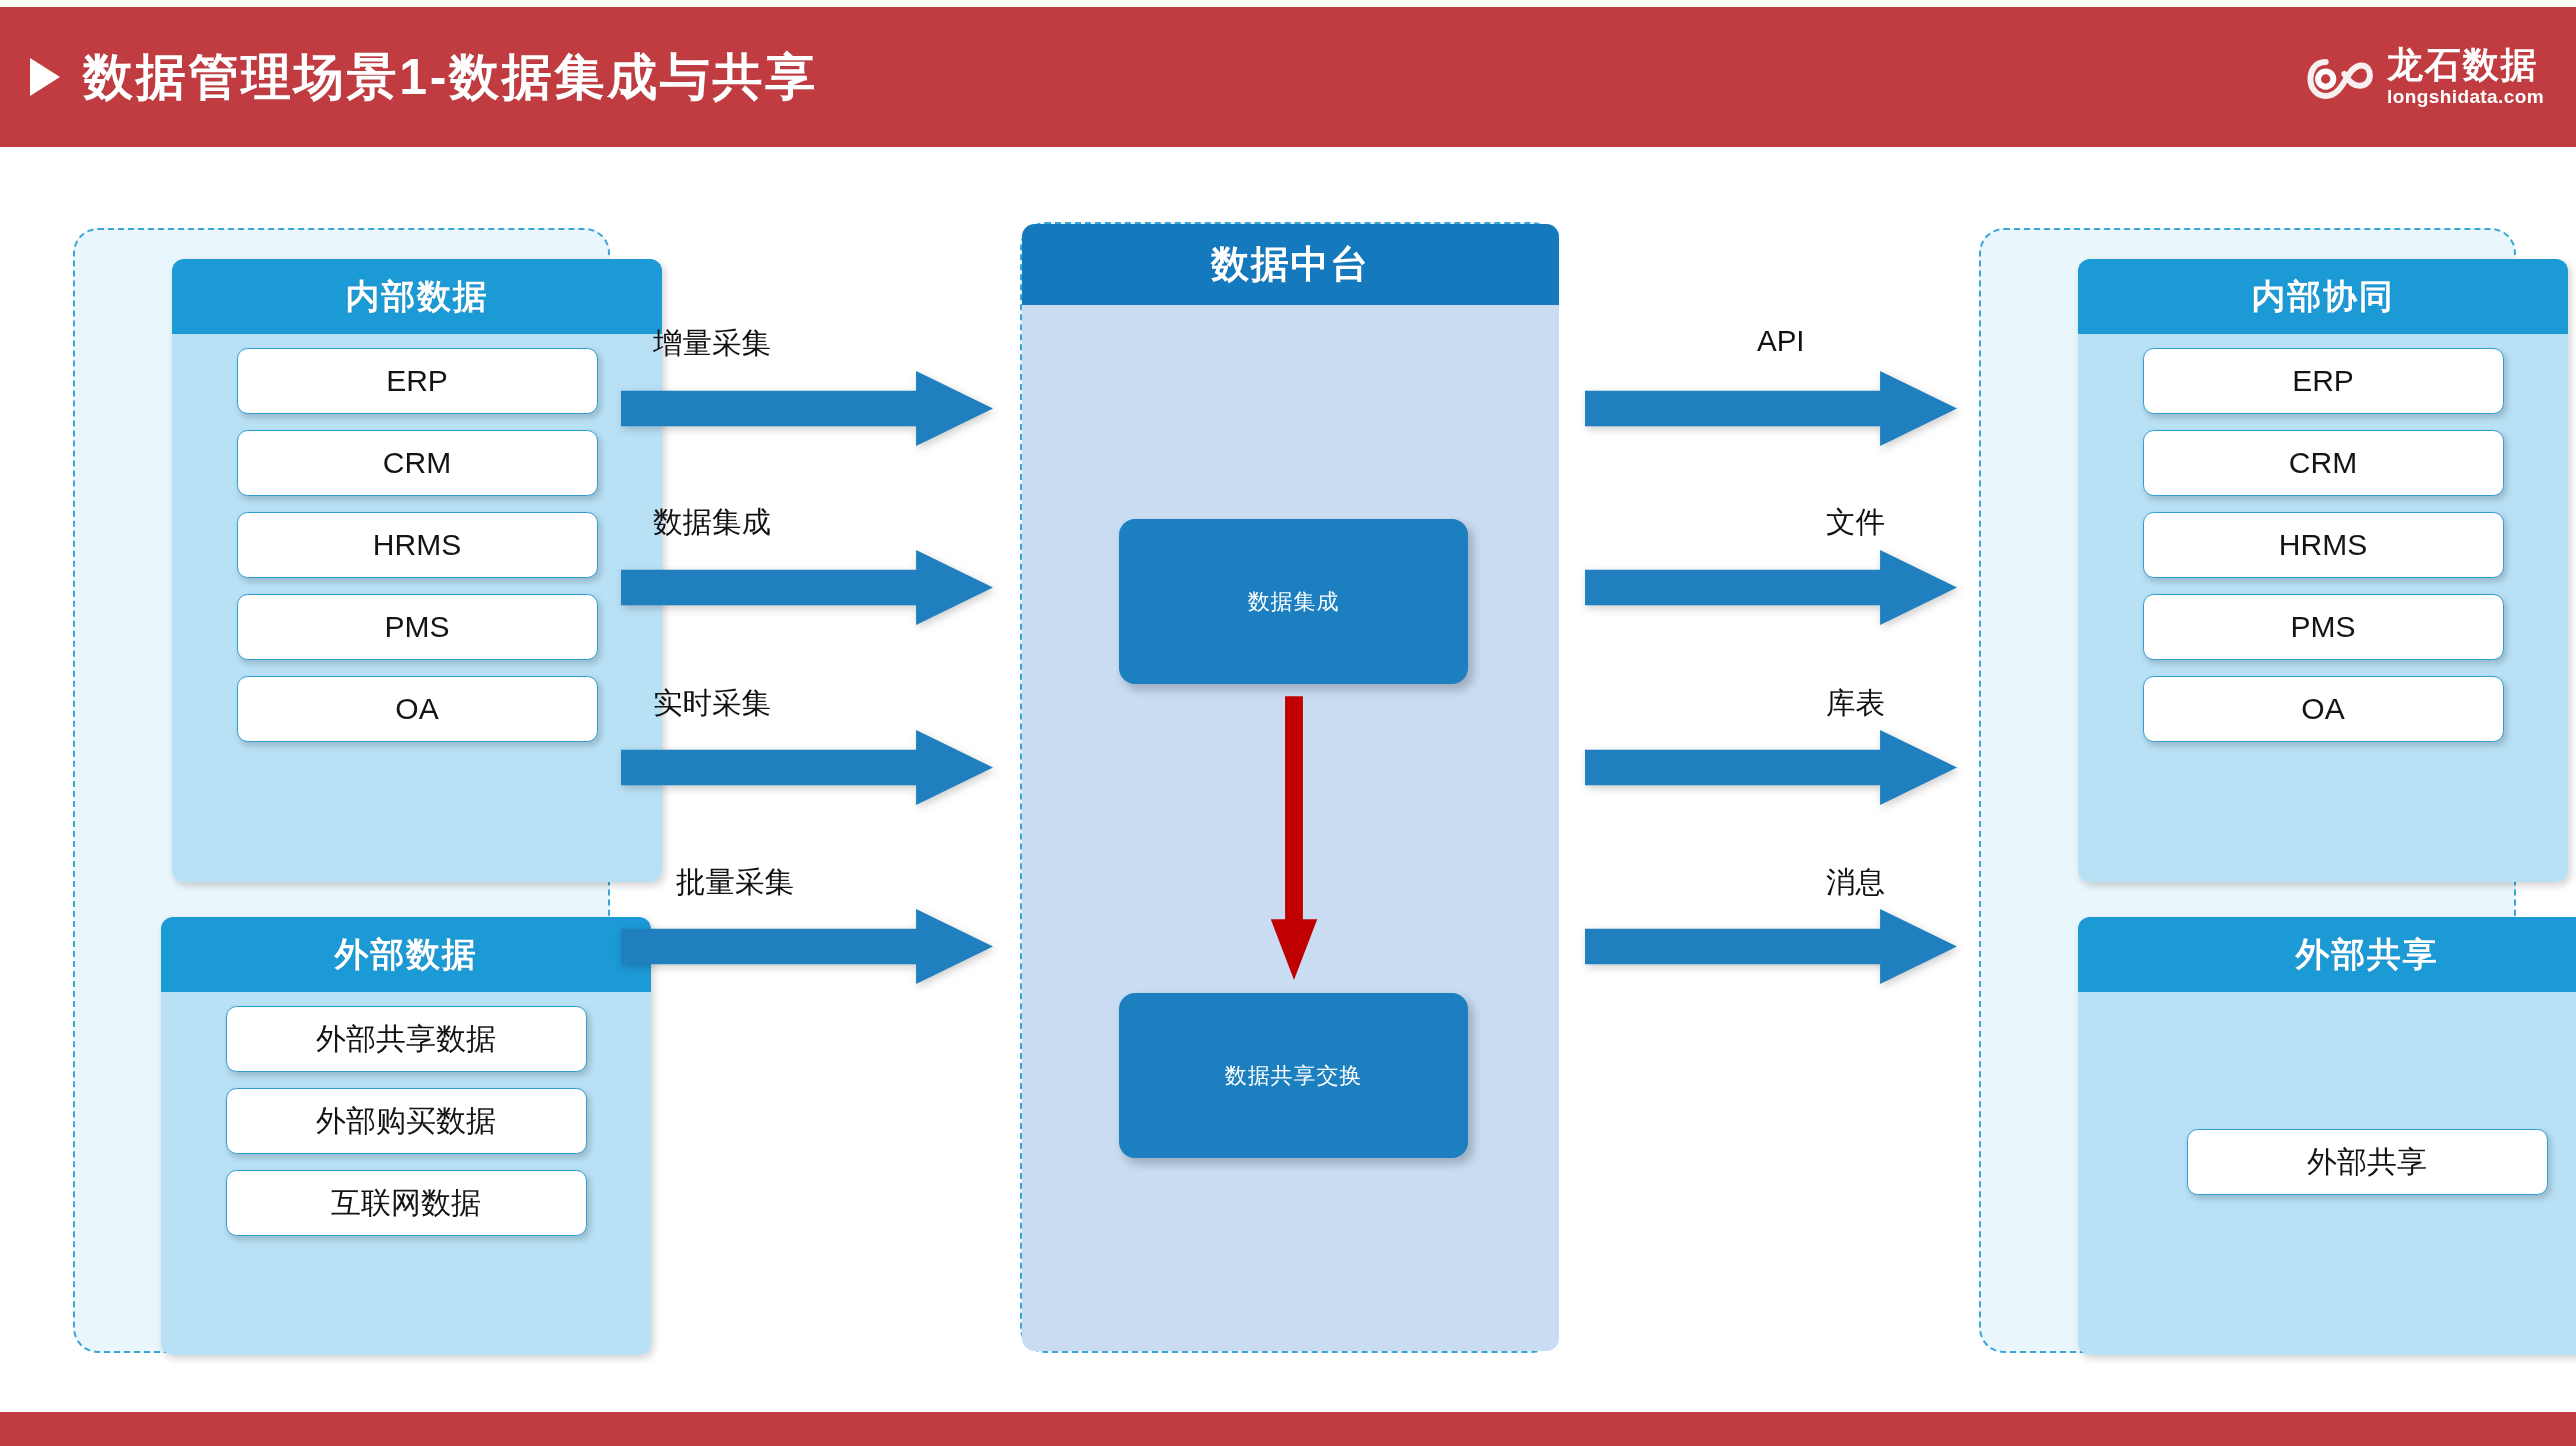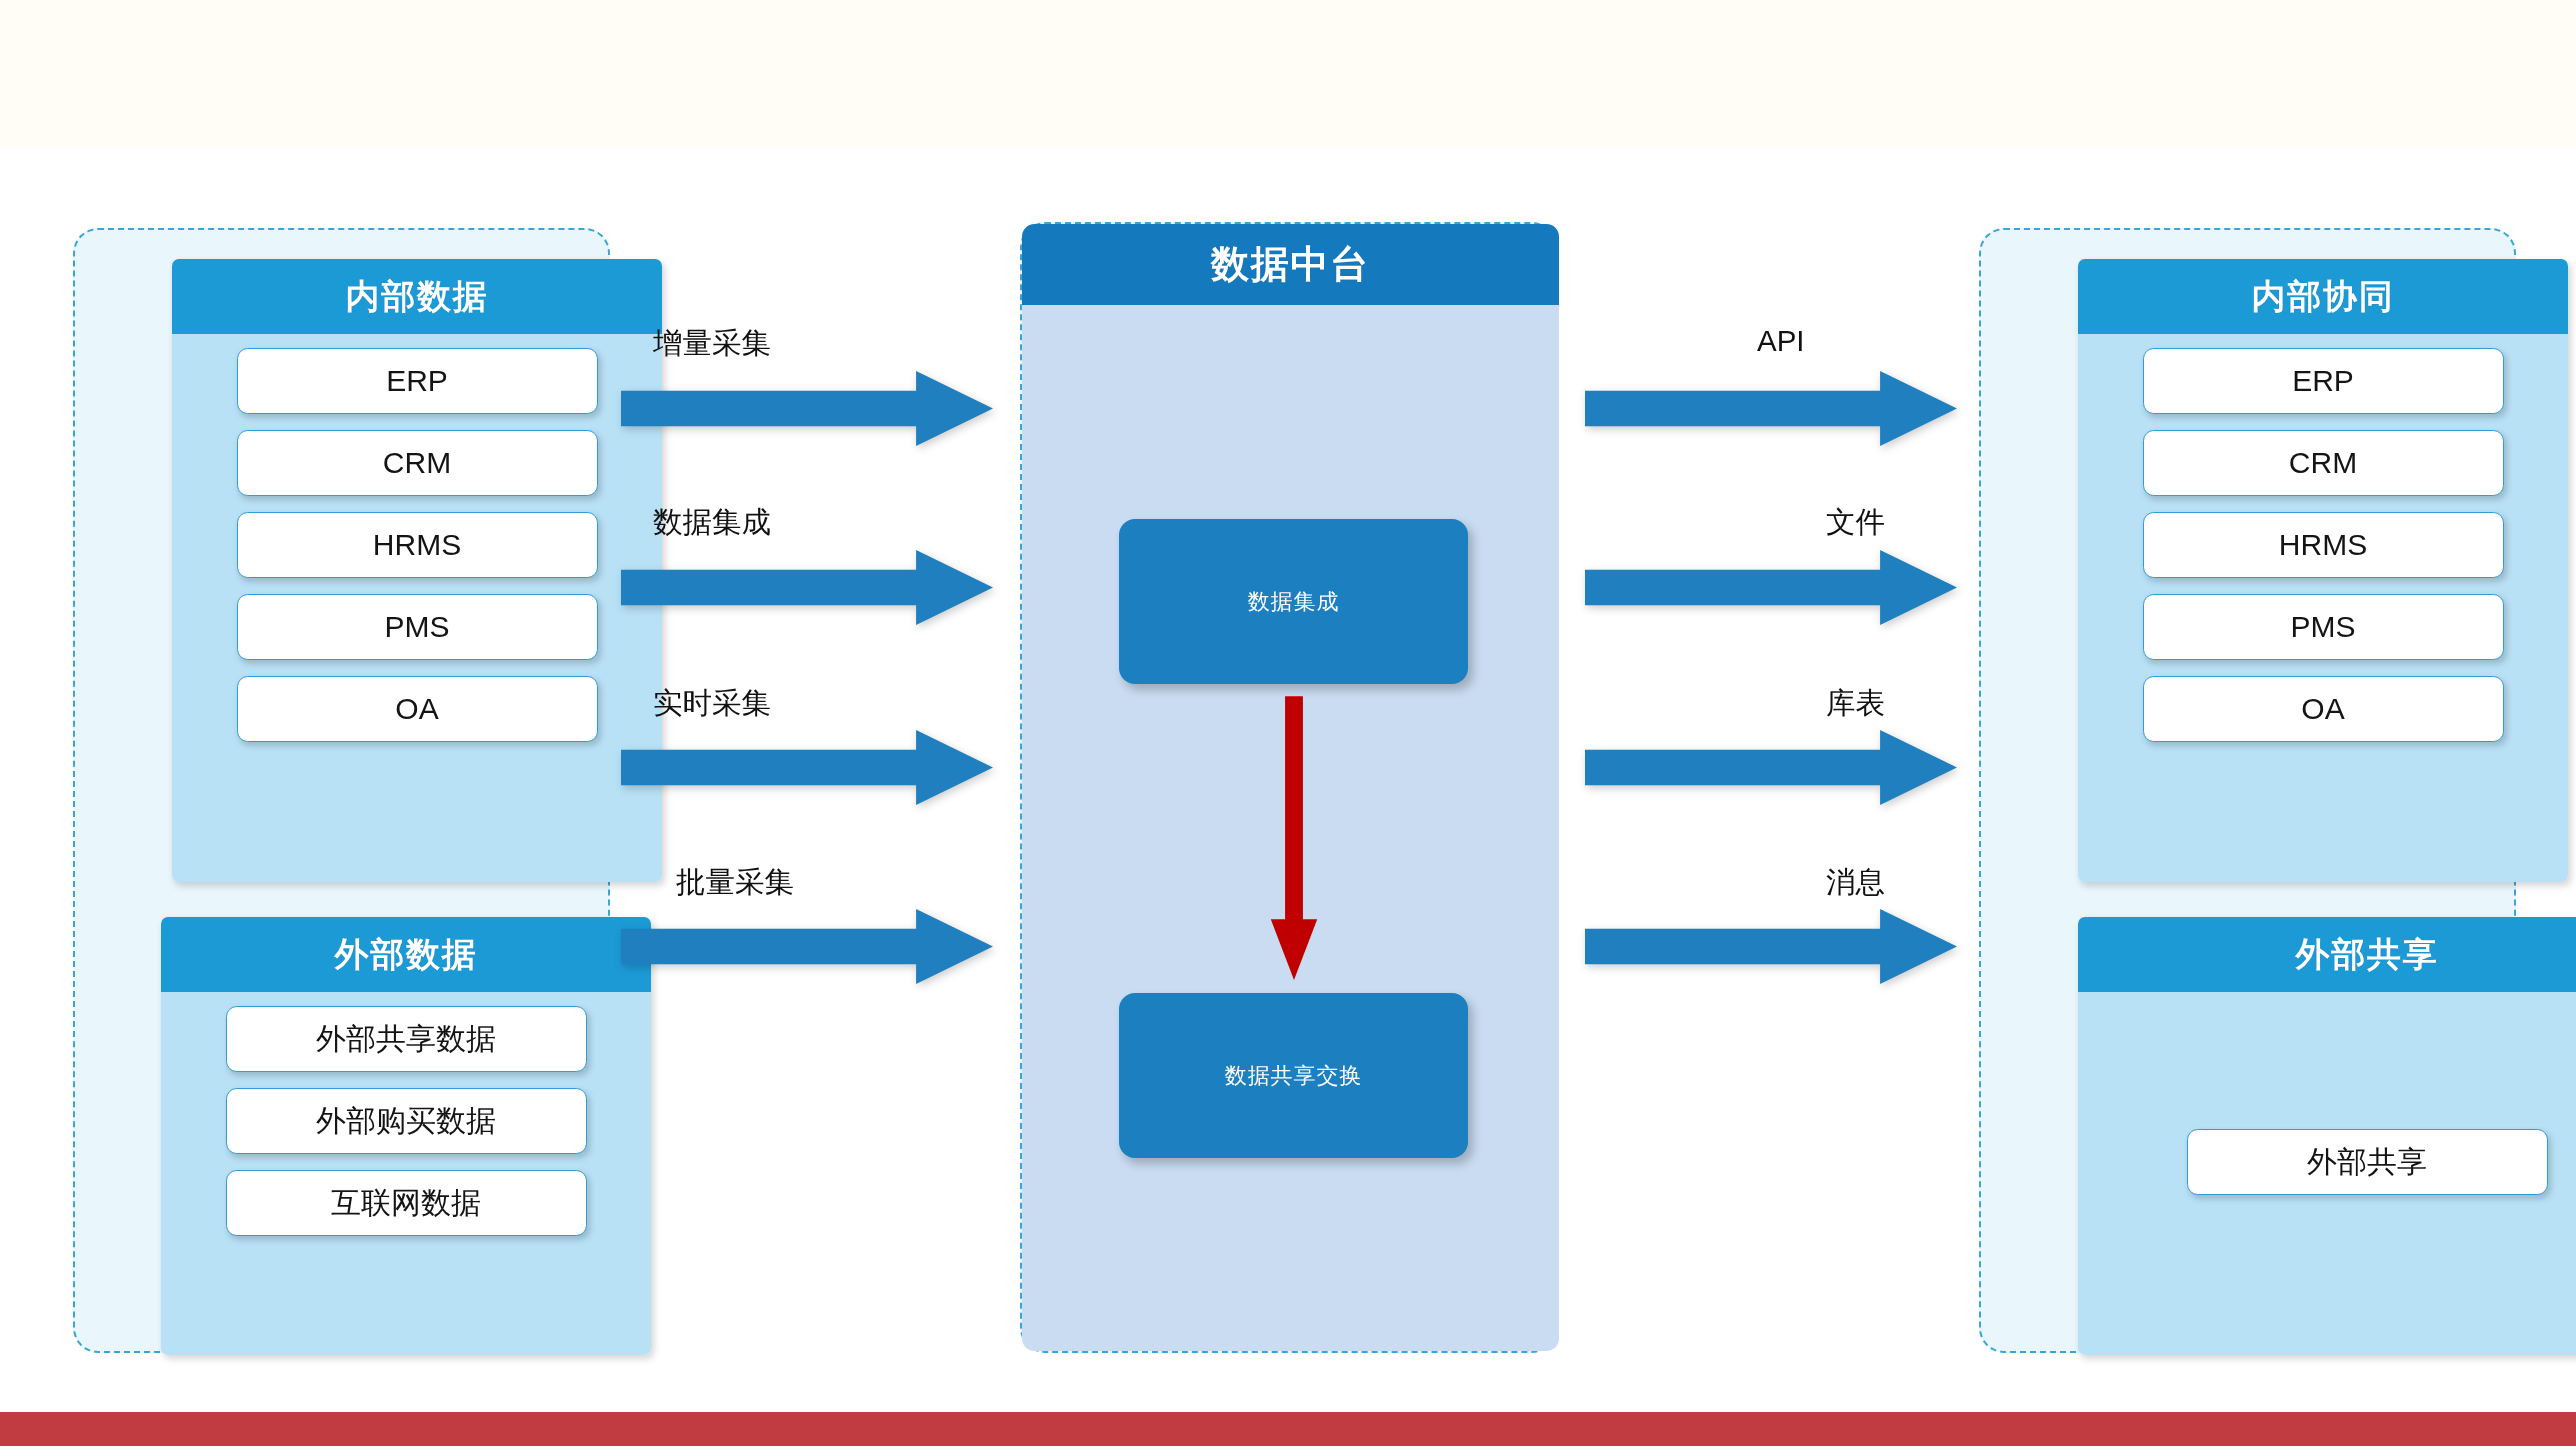--- a/index.html
+++ b/index.html
@@ -64,21 +64,21 @@
     border: 2.7px dashed #3aa6d8;
     border-radius: 25px;
   }
   .group-left   { left: 73px;  top: 81px;  width: 537px;  height: 1125px; }
   .group-center { left: 1020px; top: 75px;  width: 537px;  height: 1131px; }
   .group-right  { left: 1979px; top: 81px;  width: 537px;  height: 1125px; }
 
   
   .panel {
     position: absolute;
-    border-radius: 7px;
+    border-radius: 12px;
     overflow: hidden;
     box-shadow: 2.7px 3.6px 7.2px rgba(0,0,0,.16);
   }
   .panel-head {
     background: #1c9ad6;
     color: #ffffff;
     font-size: 34px;
     font-weight: bold;
     letter-spacing: 1.8px;
     text-align: center;
@@ -163,20 +163,37 @@
   .lb-r1 { left: 1757px; top: 177px; }
   .lb-r2 { left: 1826px; top: 356px; }
   .lb-r3 { left: 1826px; top: 537px; }
   .lb-r4 { left: 1826px; top: 716px; }
 </style>
 </head>
 <body>
 
 <div id="page">
 
+  <div class="header">
+    <div class="header-left">
+      <span class="play-triangle"></span>
+      <span class="header-title">数据管理场景1-数据集成与共享</span>
+    </div>
+
+    <div class="logo-wrap">
+      <svg class="logo-mark" viewBox="0 0 80 64">
+        <path d="M22 14 C8 14 4 26 4 34 C4 46 12 54 22 54 C34 54 40 44 46 34 C51 25 56 18 64 18 C71 18 74 24 74 30 C74 37 69 42 62 42 C54 42 48 35 44 28" fill="none" stroke="#ffffff" stroke-width="7" stroke-linecap="round" opacity="0.92"></path>
+        <circle cx="22" cy="34" r="9" fill="none" stroke="#ffffff" stroke-width="7"></circle>
+      </svg>
+      <span class="logo-text">
+        <span class="logo-cn">龙石数据</span>
+        <span class="logo-en">longshidata.com</span>
+      </span>
+    </div>
+  </div>
 
   <div class="canvas">
 
     <div class="group-box group-left">
 
       <div class="panel p-internal-data">
         <div class="panel-head">内部数据</div>
         <div class="panel-body">
           <div class="chip">ERP</div>
           <div class="chip">CRM</div>

